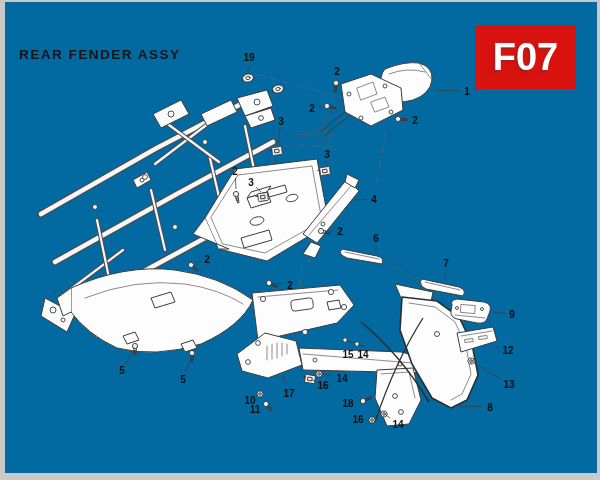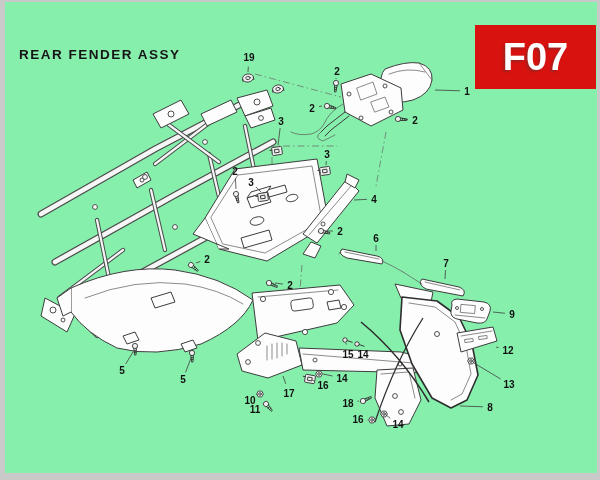--- a/index.html
+++ b/index.html
@@ -3,29 +3,29 @@
 <meta charset="utf-8">
 <style>
   html,body{margin:0;padding:0;}
   body{
     width:600px;height:480px;overflow:hidden;position:relative;
     background:#c9c9c9;
     font-family:"Liberation Sans",sans-serif;
   }
   .page{
     position:absolute;left:5px;top:2px;right:3px;bottom:7px;
-    background:#86efac;
+    background:#0369a1;
   }
   .page-title{
     position:absolute;left:14px;top:45px;
     font-size:13.5px;font-weight:bold;letter-spacing:1.5px;color:#161616;
     white-space:nowrap;
   }
   .page-badge{
-    position:absolute;left:470px;top:23px;width:121px;height:64px;
+    position:absolute;left:470px;top:23px;width:101px;height:64px;
     display:flex;align-items:center;justify-content:center;
     font-size:38px;font-weight:bold;
     text-shadow:-2px 2px 2px rgba(60,60,60,0.35);
   }
   svg{position:absolute;left:0;top:0;}
   .ln{fill:none;stroke:#3c3c3c;stroke-width:1;stroke-linejoin:round;stroke-linecap:round;}
   .lnw{fill:#fdfdfd;stroke:#3c3c3c;stroke-width:1;stroke-linejoin:round;}
   .lnh{fill:#fdfdfd;stroke:#2e2e2e;stroke-width:1.6;stroke-linejoin:round;}
   .thin{fill:none;stroke:#5a5a5a;stroke-width:.7;stroke-linecap:round;}
   .to{fill:none;stroke:#4a4a4a;stroke-width:7;stroke-linecap:round;}

